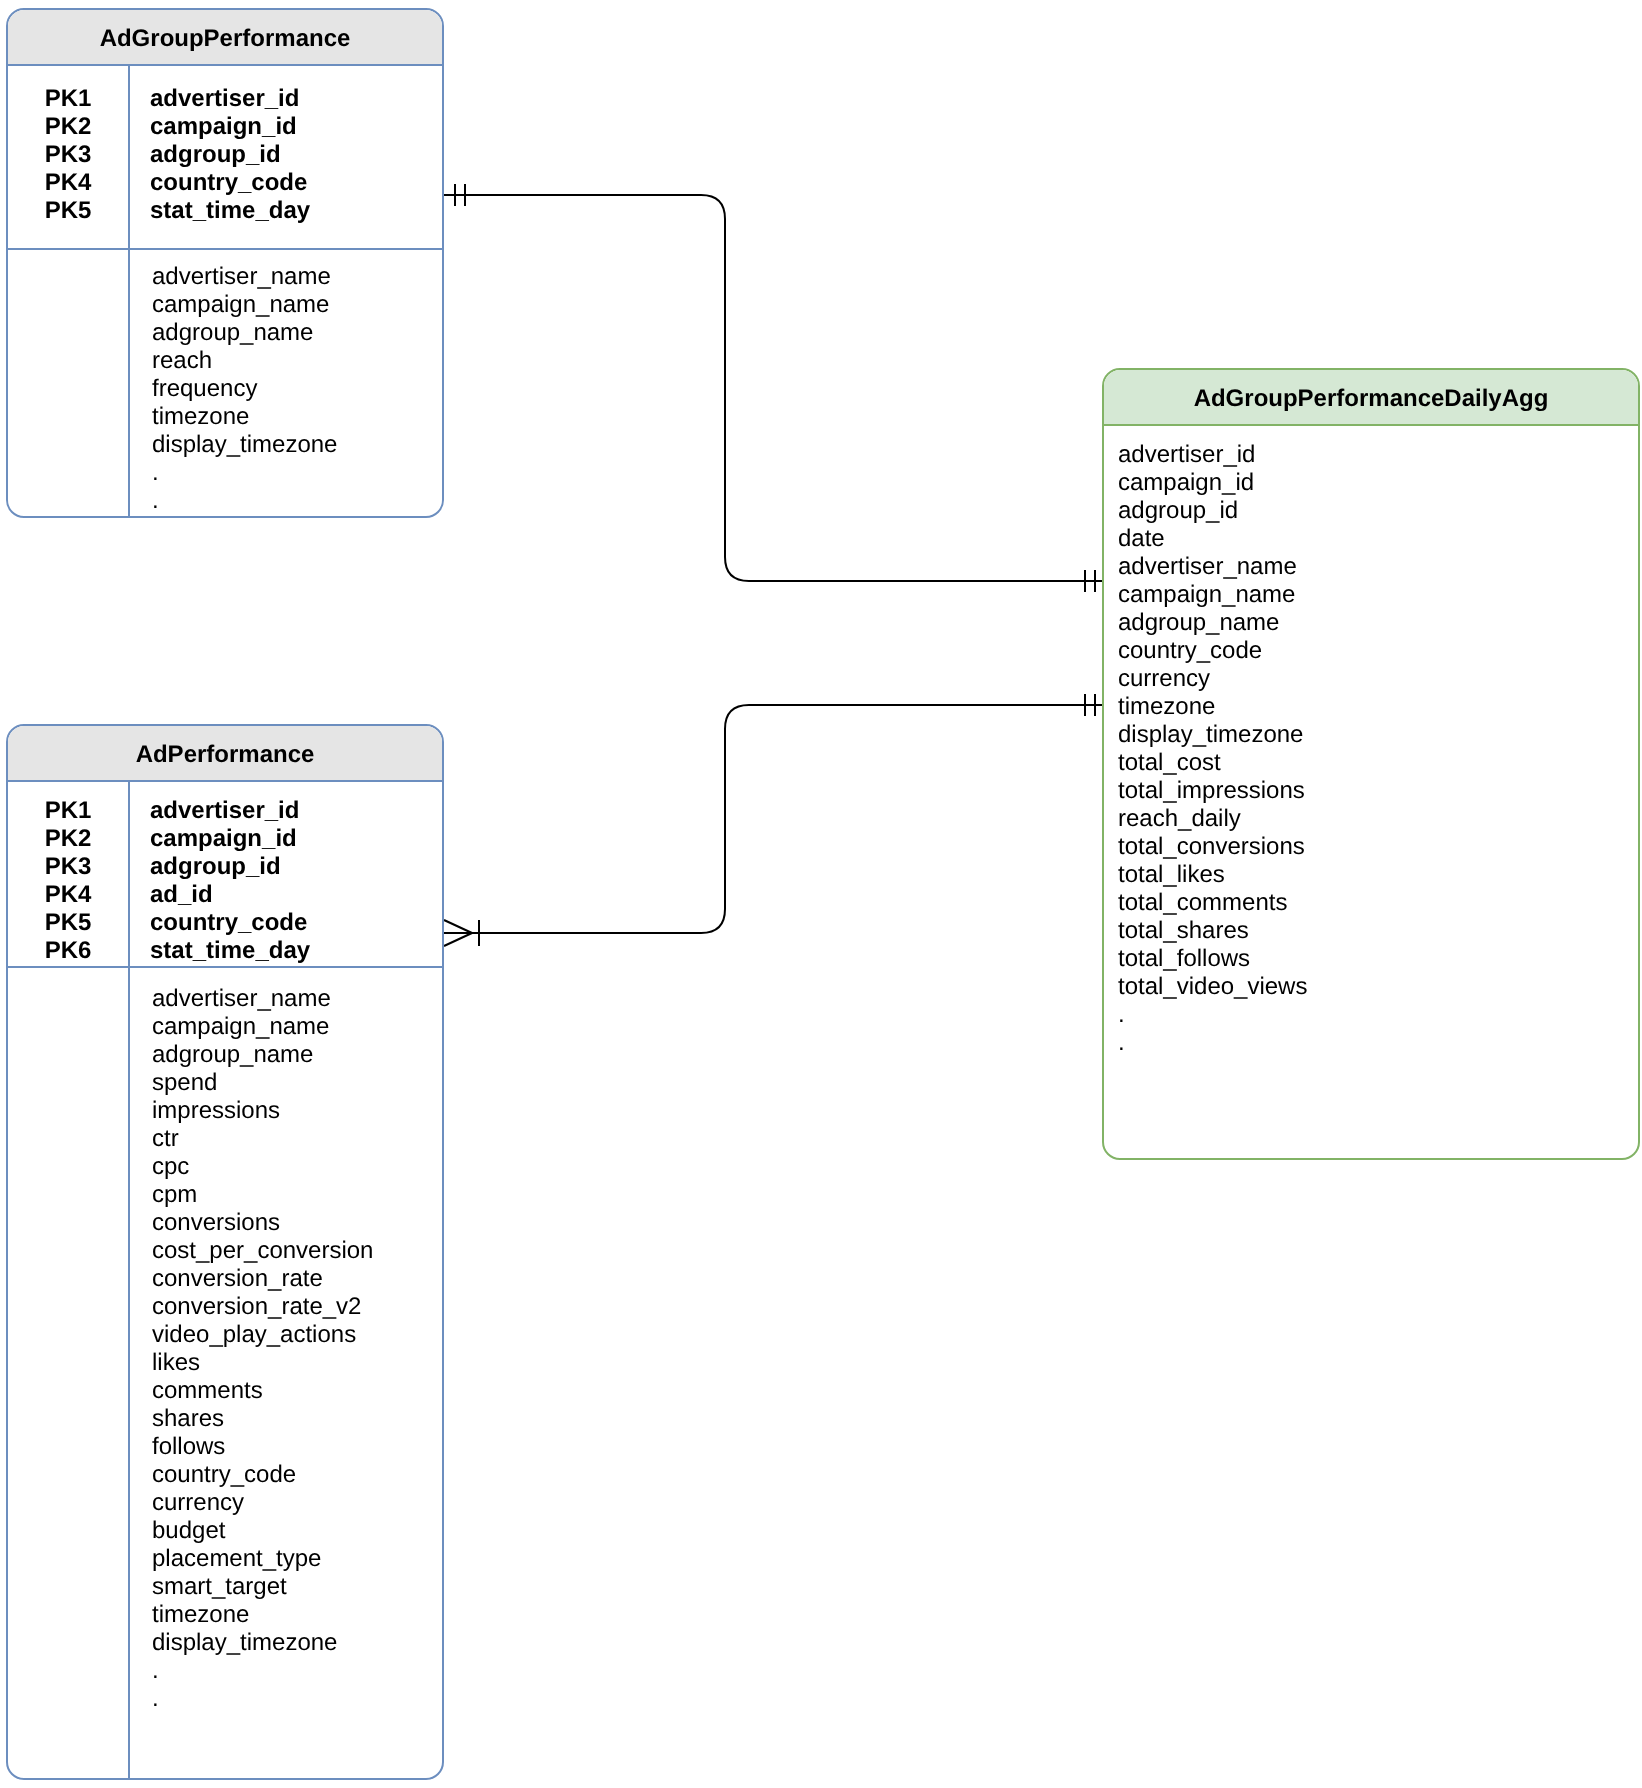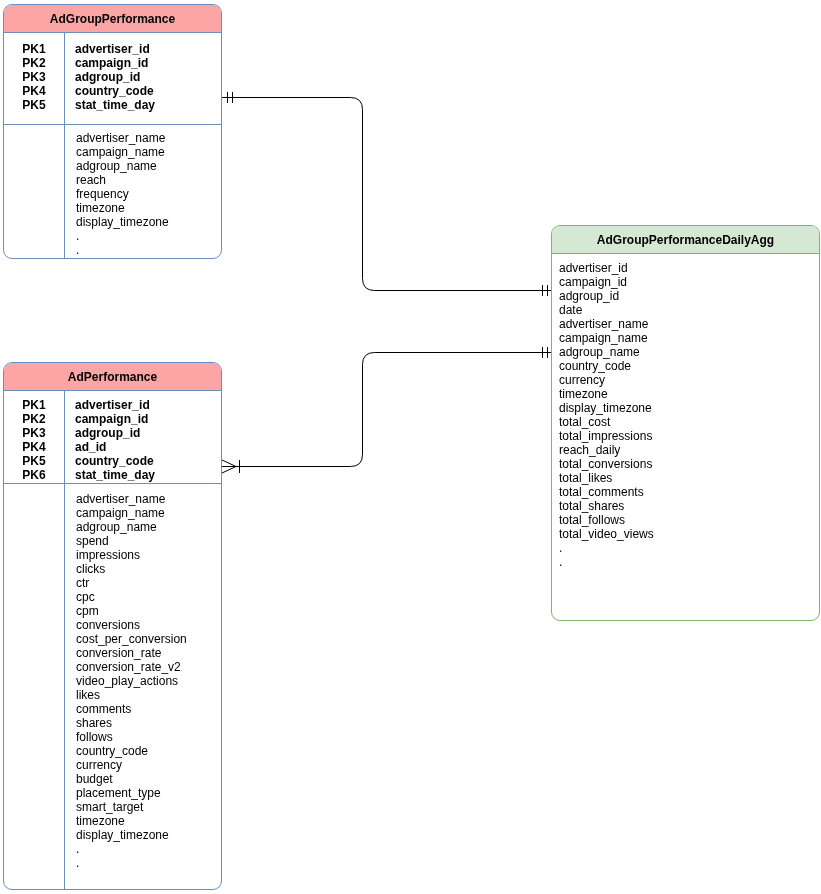--- a/index.html
+++ b/index.html
@@ -42,21 +42,21 @@
   .entity-header {
     height: 28px;
     flex: 0 0 28px;
     display: flex;
     align-items: center;
     justify-content: center;
     font-weight: bold;
     font-size: 12px;
     border-bottom: 1px solid;
   }
-  .entity-blue  .entity-header { background: #fca5a5; border-color: #6c8ebf; }
+  .entity-blue  .entity-header { background: #e5e5e5; border-color: #6c8ebf; }
   .entity-green .entity-header { background: #d5e8d4; border-color: #82b366; }
 
   .entity-body { position: relative; flex: 1; }
 
   .key-col-line {
     position: absolute;
     left: 60px; top: 0; bottom: 0;
     width: 1px;
     background: #6c8ebf;
   }
@@ -66,21 +66,21 @@
   .pk-name { padding-left: 11px; }
 
   .section-divider { height: 1px; background: #6c8ebf; }
 
   .field-row { line-height: 14px; }
   .entity-blue .fields-section .field-row { padding-left: 72px; }
   .entity-green .fields-section .field-row { padding-left: 7px; }
 
   .e1 { left: 3px;   top: 4px;   width: 219px; height: 255px; }
   .e2 { left: 3px;   top: 362px; width: 219px; height: 528px; }
-  .e3 { left: 551px; top: 184px; width: 269px; height: 396px; margin-top: 41px; }
+  .e3 { left: 551px; top: 184px; width: 269px; height: 396px; }
 
   .e1 .pk-section { padding: 9px 0 12px; }
   .e2 .pk-section { padding: 7px 0 1px; }
   .e1 .fields-section { padding-top: 6px; }
   .e2 .fields-section { padding-top: 8px; }
   .e3 .fields-section { padding-top: 7px; }
 </style>
 </head>
 <body>
 
@@ -168,21 +168,20 @@
             <span class="pk-name">stat_time_day</span>
           </div>
         </div>
       <div class="section-divider"></div>
       <div class="fields-section">
           <div class="field-row">advertiser_name</div>
           <div class="field-row">campaign_name</div>
           <div class="field-row">adgroup_name</div>
           <div class="field-row">spend</div>
           <div class="field-row">impressions</div>
-          <div class="field-row">clicks</div>
           <div class="field-row">ctr</div>
           <div class="field-row">cpc</div>
           <div class="field-row">cpm</div>
           <div class="field-row">conversions</div>
           <div class="field-row">cost_per_conversion</div>
           <div class="field-row">conversion_rate</div>
           <div class="field-row">conversion_rate_v2</div>
           <div class="field-row">video_play_actions</div>
           <div class="field-row">likes</div>
           <div class="field-row">comments</div>

